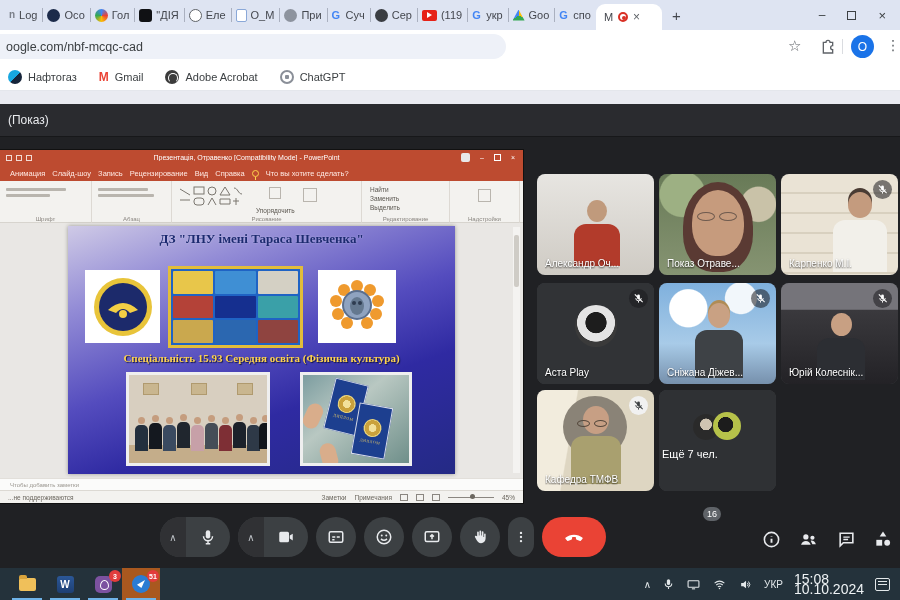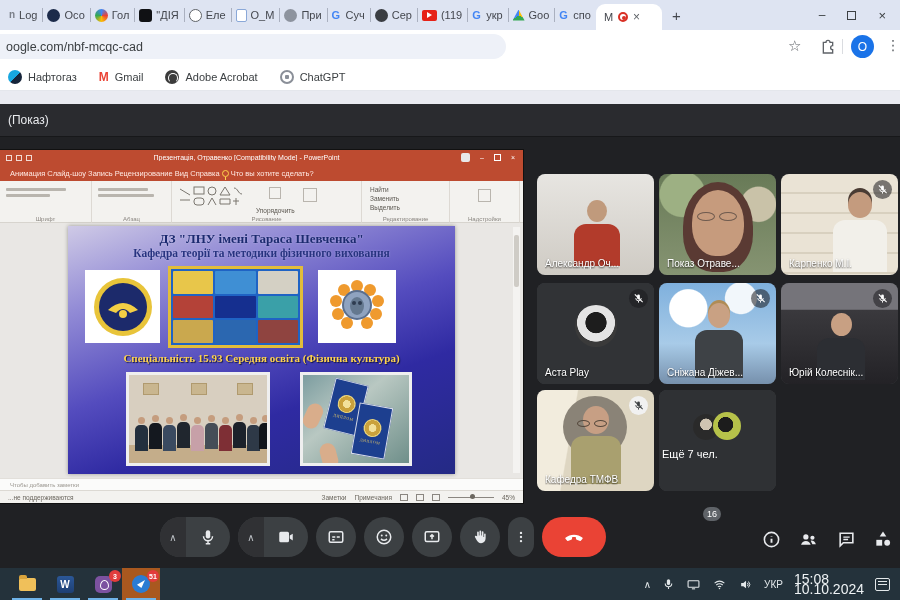--- a/index.html
+++ b/index.html
@@ -58,21 +58,21 @@
 
   
   #ppt{left:0;top:46px;width:523px;height:353px;background:#f3f2ef;box-shadow:0 0 0 1px #111}
   #ppt-title{position:absolute;left:0;top:0;width:523px;height:15px;background:#bd4b30;display:flex;align-items:center;color:#fde8e2;font-size:7px}
   .qat{display:flex;gap:4px;margin-left:6px}
   .qat span{width:6px;height:6px;border:1px solid rgba(255,255,255,.8)}
   #ppt-title-text{flex:1;text-align:center;white-space:nowrap;overflow:hidden;color:#fff}
   .pwc{display:flex;align-items:center;gap:10px;margin-right:8px;color:#fff}
   .pwc .av{width:9px;height:9px;border-radius:2px;background:#e8e8e8}
   .pwc .sq{width:7px;height:7px;border:1px solid #fff}
-  #ppt-menu{position:absolute;left:0;top:15px;width:523px;height:16px;background:#bd4b30;display:flex;align-items:center;gap:2px;padding-left:10px;font-size:7.5px;color:#ffe9e3}
+  #ppt-menu{position:absolute;left:0;top:15px;width:523px;height:16px;background:#bd4b30;display:flex;align-items:center;gap:7px;padding-left:10px;font-size:7.5px;color:#ffe9e3}
   .bulb{width:7px;height:7px;border-radius:50%;border:1px solid #ffd34d;position:relative}
   .bulb::after{content:"";position:absolute;left:2px;top:6px;width:1.5px;height:3px;background:#ffd34d}
   #ppt-ribbon{position:absolute;left:0;top:31px;width:523px;height:42px;background:#f3f2ef;border-bottom:1px solid #d7d4ce;display:flex}
   .rgroup{height:42px;border-right:1px solid #ddd9d3;position:relative;padding-top:4px}
   .rgl{position:absolute;bottom:1px;left:0;right:0;text-align:center;font-size:6px;color:#8a8680}
   .fakebar{background:#b9b5ae;height:3px;border-radius:1px;margin:3px 6px}
   .fakesq{display:inline-block;width:8px;height:8px;border:1px solid #b9b5ae;margin:2px 2px}
   .redit{font-size:6.5px;color:#5a564f;line-height:9px;padding-left:8px}
   .arr-lbl{font-size:6.5px;color:#5a564f;text-align:center;margin-top:2px}
 
@@ -341,21 +341,20 @@
         </div>
         <div class="rgroup" style="width:70px;text-align:center">
           <span class="fakesq" style="width:13px;height:13px;margin-top:4px"></span>
           <span class="rgl">Надстройки</span>
         </div>
       </div>
 
       <div id="ppt-canvas">
         <div id="slide">
           <div class="sl-t1">ДЗ "ЛНУ імені Тараса Шевченка"</div>
-          <div class="sl-t2">Кафедра теорії та методики фізичного виховання</div>
 
           <div class="embox" id="emb-left">
             <svg width="62" height="62" viewBox="0 0 62 62">
               <circle cx="31" cy="31" r="29" fill="#e8c43a"></circle>
               <circle cx="31" cy="31" r="24" fill="#1c2a6b"></circle>
               <path d="M16 34q15-14 30 0l-8 3q-7-8-14 0z" fill="#f3cf45"></path>
               <circle cx="31" cy="38" r="4" fill="#f3cf45"></circle>
             </svg>
           </div>
           <div id="collage">

